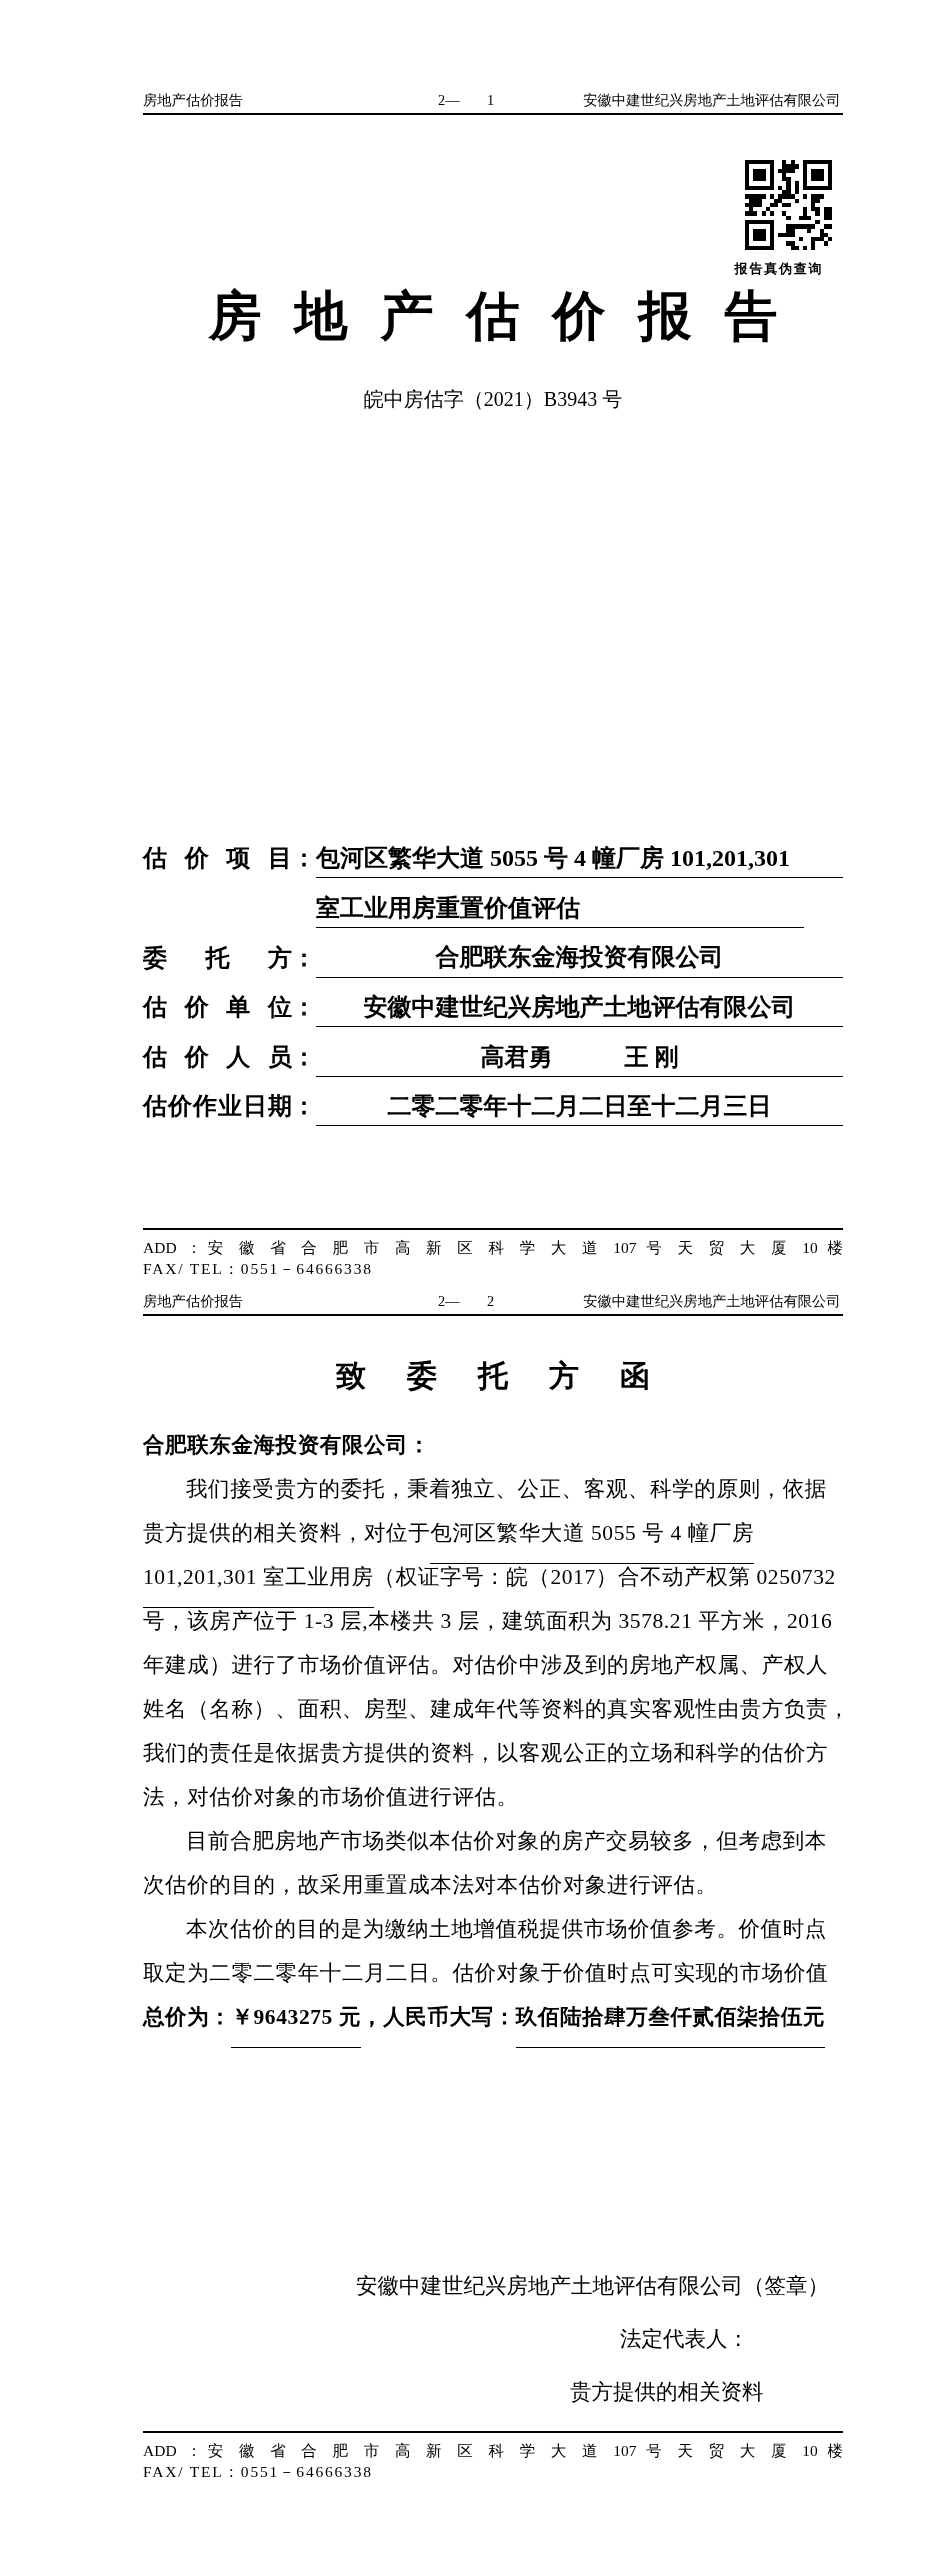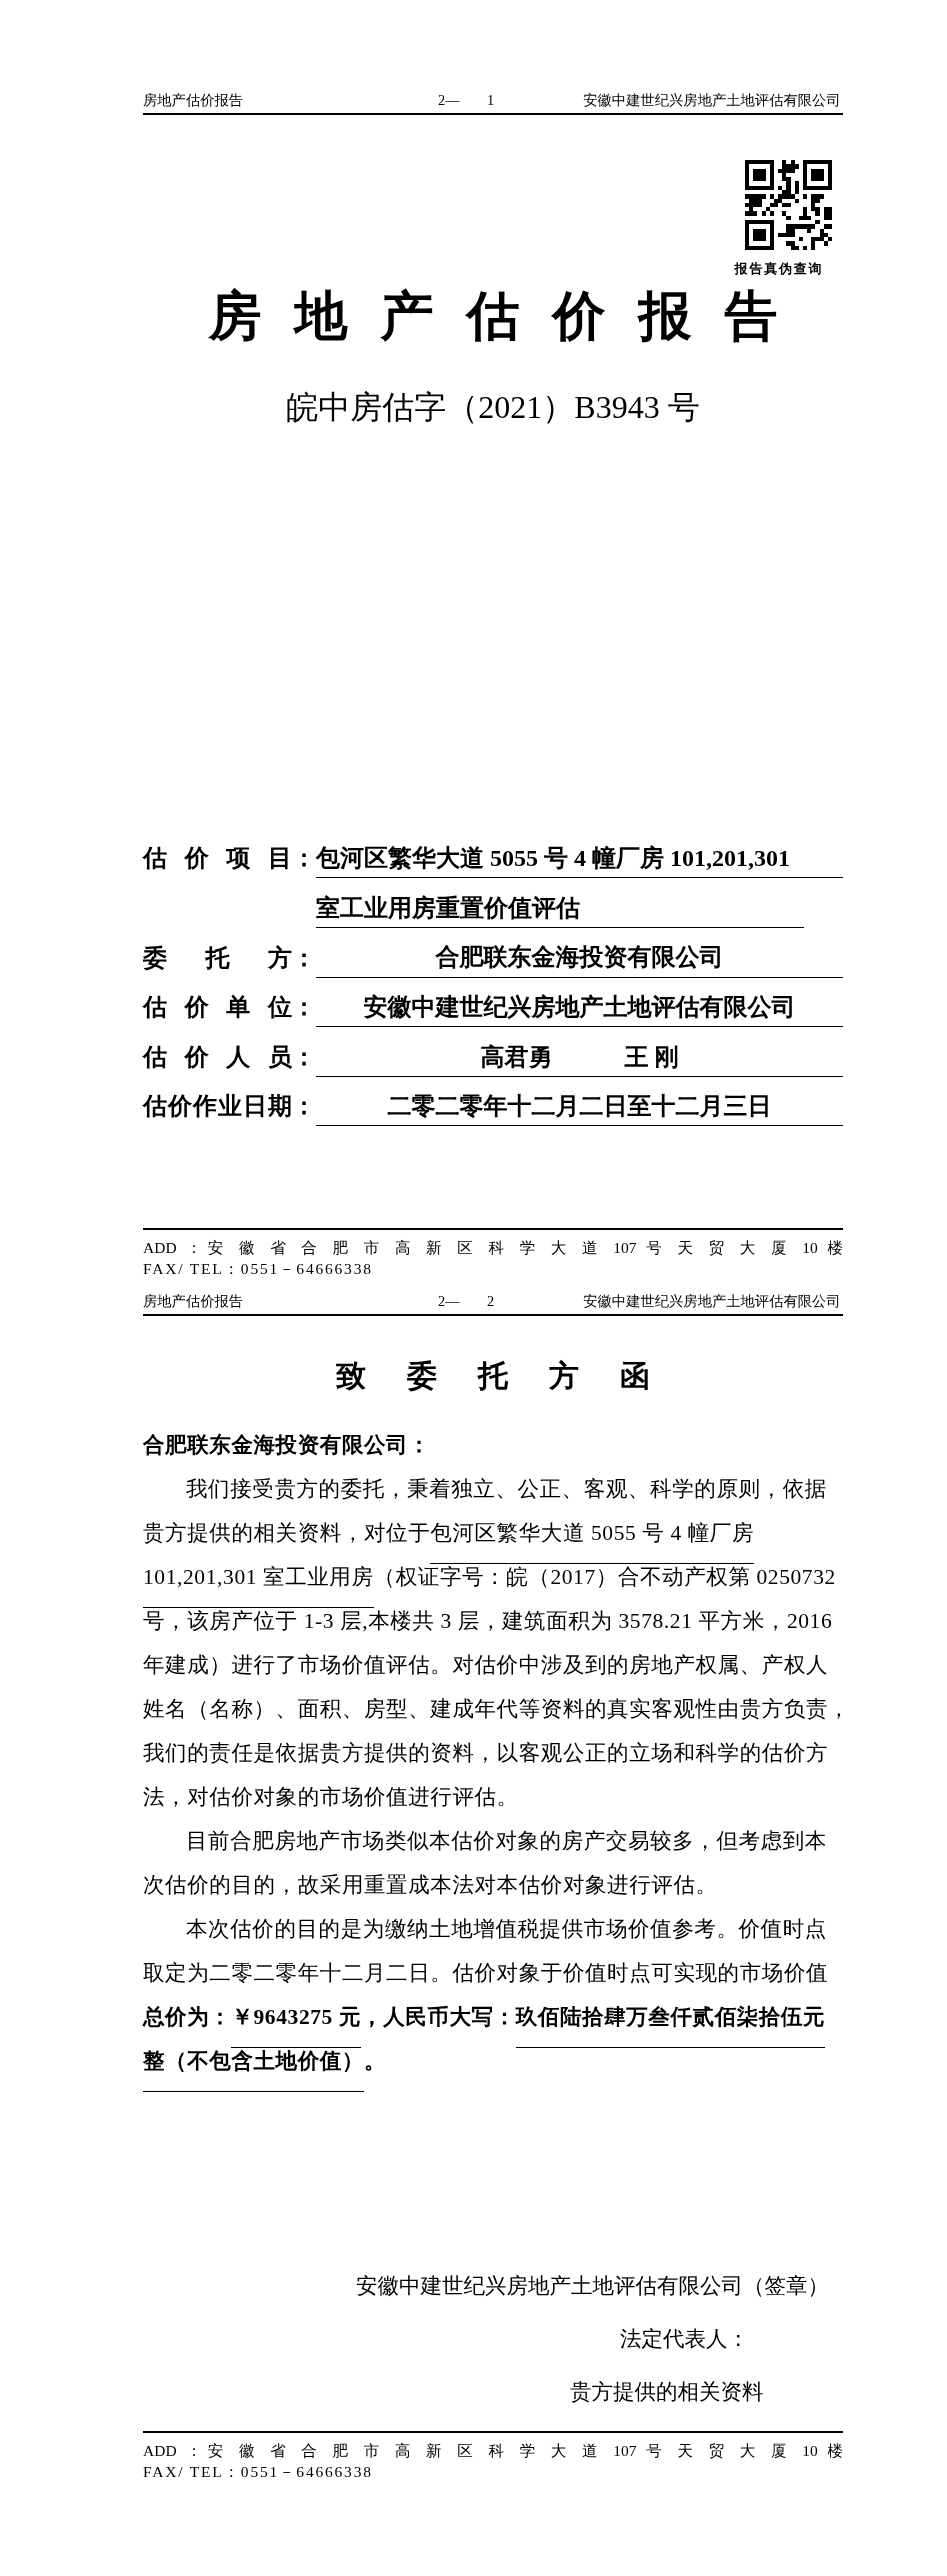--- a/index.html
+++ b/index.html
@@ -18,21 +18,21 @@
   .ftr .add{line-height:21px;text-align:justify;text-align-last:justify;}
   .ftr .fax{line-height:21px;letter-spacing:1.8px;}
   
   .qrbox{position:absolute;left:745px;top:160px;width:87px;height:90px;}
   .qrbox svg{display:block;width:87px;height:90px;}
   .qrcap{position:absolute;left:726px;top:260px;width:106px;text-align:center;
          font-size:13px;font-weight:bold;letter-spacing:1.8px;}
   
   .title1{position:absolute;left:143px;top:289px;width:700px;text-align:center;
           font-size:53px;font-weight:bold;letter-spacing:33px;text-indent:33px;line-height:1.05;}
-  .docno{position:absolute;left:143px;top:386px;width:700px;text-align:center;font-size:32px;}
+  .docno{position:absolute;left:143px;top:386px;width:700px;text-align:center;font-size:20px;}
   
   .form-row{position:absolute;left:143px;width:700px;font-size:24px;font-weight:bold;
             line-height:27.5px;white-space:nowrap;}
   .form-label{display:inline-block;width:149px;text-align:justify;text-align-last:justify;vertical-align:top;}
   .form-colon{display:inline-block;width:24px;vertical-align:top;}
   .form-value{display:inline-block;border-bottom:1.8px solid #000;padding-bottom:4.8px;vertical-align:top;}
   .form-spacer{display:inline-block;width:173px;vertical-align:top;}
   
   .title2{position:absolute;left:143px;top:1356px;width:700px;text-align:center;
           font-size:30px;font-weight:bold;letter-spacing:41px;text-indent:41px;}
@@ -305,21 +305,20 @@
         <div class="bline"><span>号，该房产位于 1-3 层,本楼共 3 层，建筑面积为 3578.21 平方米，2016</span></div>
         <div class="bline"><span>年建成）进行了市场价值评估。对估价中涉及到的房地产权属、产权人</span></div>
         <div class="bline"><span>姓名（名称）、面积、房型、建成年代等资料的真实客观性由贵方负责，</span></div>
         <div class="bline"><span>我们的责任是依据贵方提供的资料，以客观公正的立场和科学的估价方</span></div>
         <div class="bline"><span>法，对估价对象的市场价值进行评估。</span></div>
         <div class="bline"><span class="ind"></span><span>目前合肥房地产市场类似本估价对象的房产交易较多，但考虑到本</span></div>
         <div class="bline"><span>次估价的目的，故采用重置成本法对本估价对象进行评估。</span></div>
         <div class="bline"><span class="ind"></span><span>本次估价的目的是为缴纳土地增值税提供市场价值参考。价值时点</span></div>
         <div class="bline"><span>取定为二零二零年十二月二日。估价对象于价值时点可实现的市场价值</span></div>
         <div class="bline b"><span>总价为：</span><span class="useg">￥9643275 元</span><span>，人民币大写：</span><span class="useg">玖佰陆拾肆万叁仟贰佰柒拾伍元</span></div>
-        <div class="bline b"><span class="useg">整（不包含土地价值）</span><span>。</span></div>
       </div>
 
     <div class="sig" style="left:349px;top:2272px;">安徽中建世纪兴房地产土地评估有限公司（签章）</div>
     <div class="sig" style="left:613px;top:2325px;">法定代表人：</div>
     <div class="sig" style="left:563px;top:2378px;">贵方提供的相关资料</div>
 
     <div class="ftr" style="top:2431px;">
       <div class="add">ADD ：安 徽 省 合 肥 市 高 新 区 科 学 大 道 107 号 天 贸 大 厦 10 楼</div>
       <div class="fax">FAX/ TEL：0551－64666338</div>
     </div>

